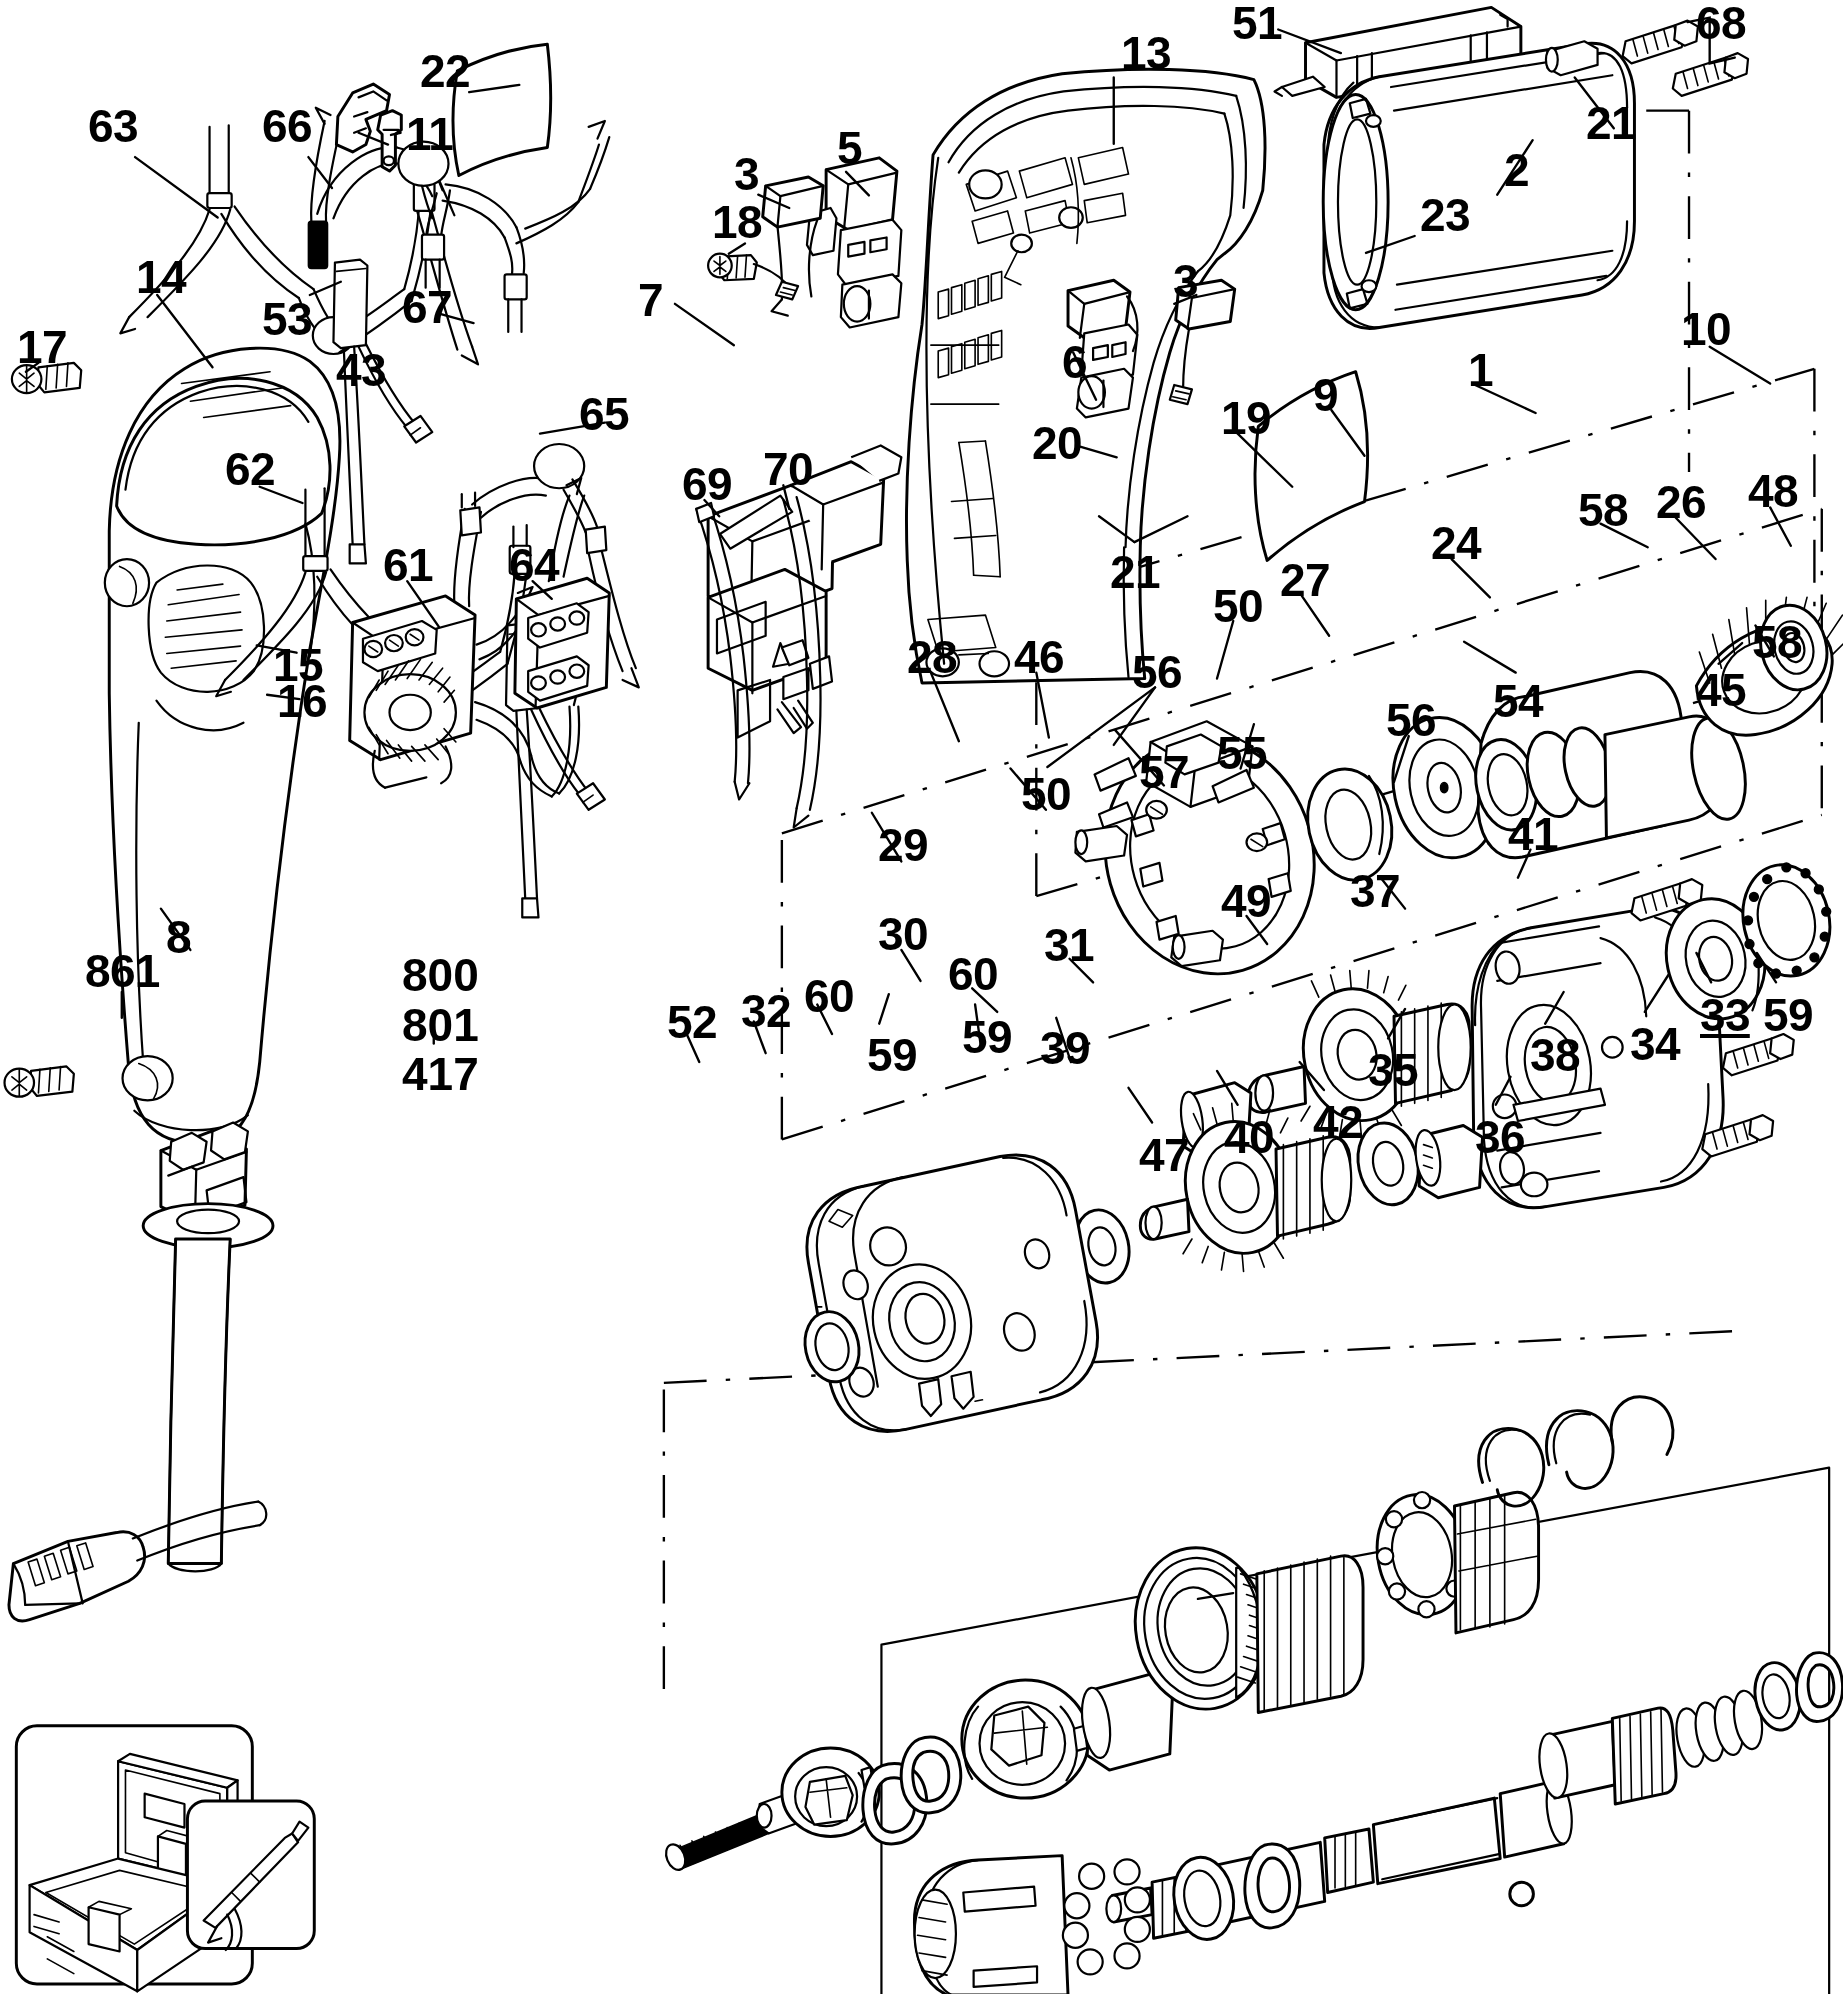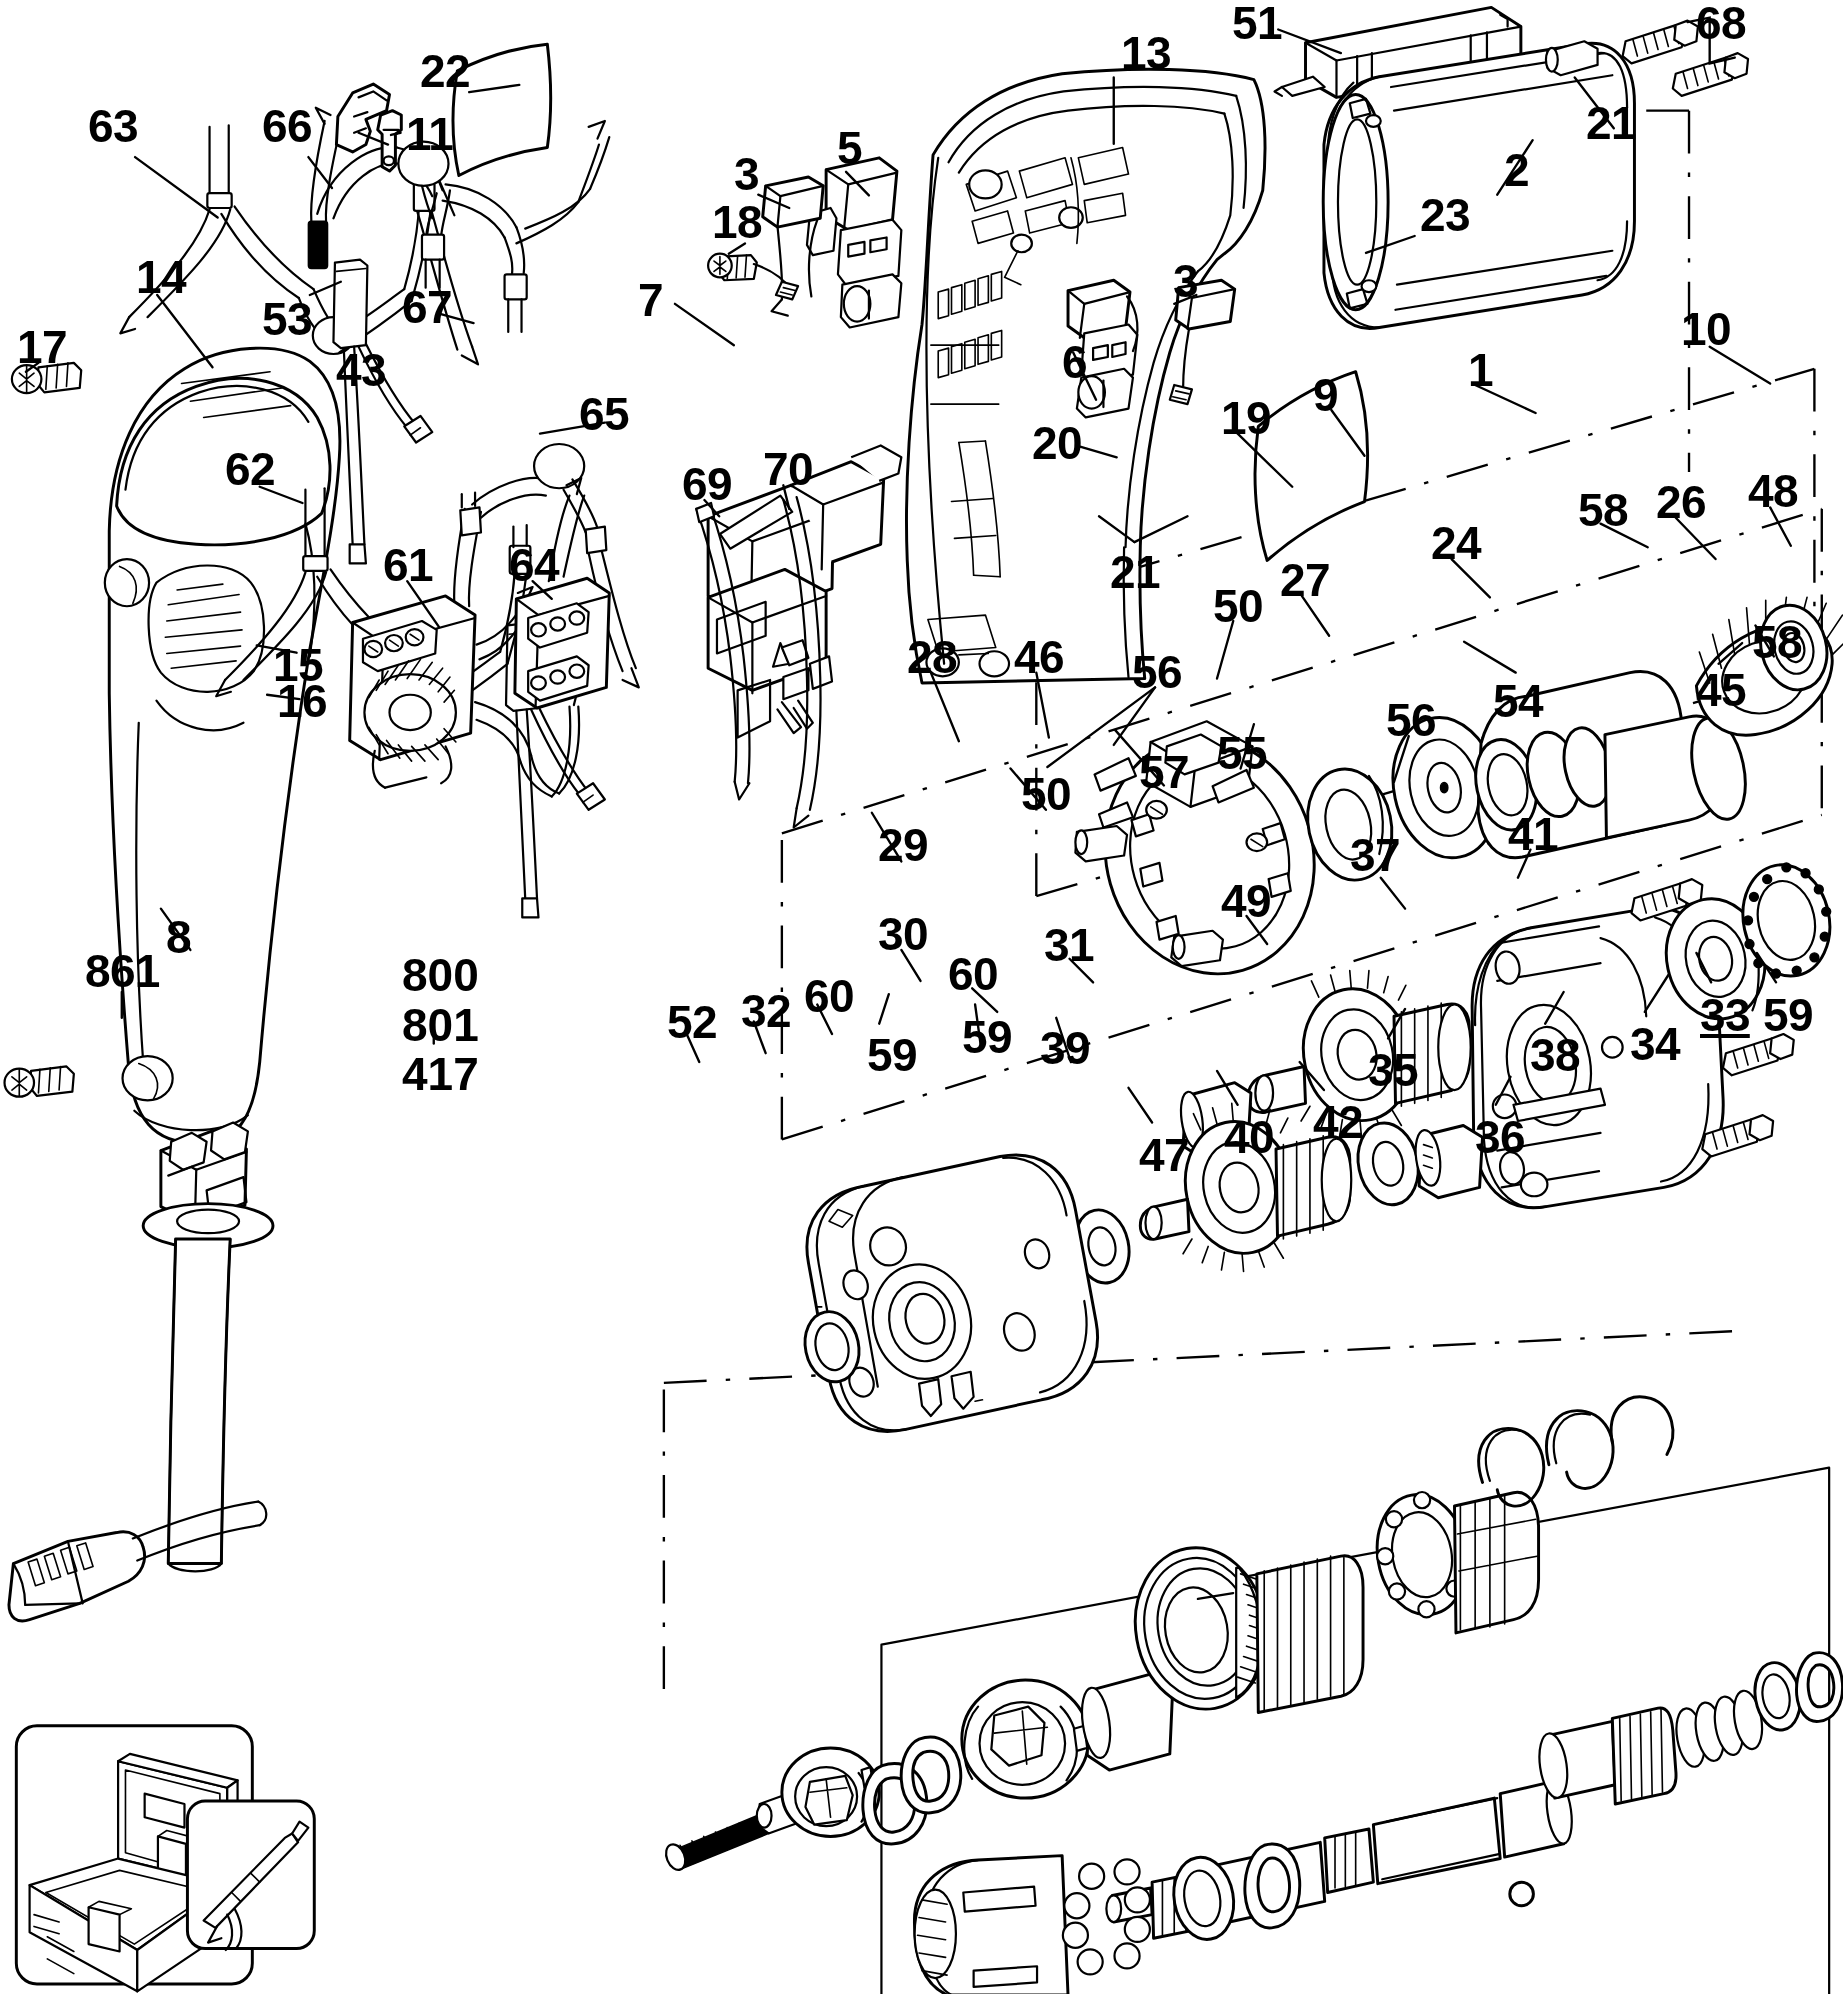--- a/index.html
+++ b/index.html
@@ -1200,21 +1200,21 @@
       <div class="callout" style="left: 682px; top: 461px;">69</div>
       <div class="callout" style="left: 763px; top: 446px;">70</div>
       <div class="callout" style="left: 383px; top: 542px;">61</div>
       <div class="callout" style="left: 509px; top: 542px;">64</div>
       <div class="callout" style="left: 273px; top: 642px;">15</div>
       <div class="callout" style="left: 277px; top: 678px;">16</div>
       <div class="callout" style="left: 166px; top: 914px;">8</div>
       <div class="callout" style="left: 85px; top: 948px;">861</div>
       <div class="callout" style="left: 878px; top: 911px;">30</div>
       <div class="callout" style="left: 1508px; top: 811px;">41</div>
-      <div class="callout" style="left: 1350px; top: 832px; text-align: center;">37</div>
+      <div class="callout" style="left: 1350px; top: 868px; text-align: center;">37</div>
       <div class="callout" style="left: 1221px; top: 878px;">49</div>
       <div class="callout" style="left: 1044px; top: 922px;">31</div>
       <div class="callout" style="left: 948px; top: 951px;">60</div>
       <div class="callout" style="left: 1700px; top: 992px; text-decoration: underline;">33</div>
       <div class="callout" style="left: 1763px; top: 992px;">59</div>
       <div class="callout" style="left: 1630px; top: 1021px;">34</div>
       <div class="callout" style="left: 1530px; top: 1032px;">38</div>
       <div class="callout" style="left: 1368px; top: 1047px;">35</div>
       <div class="callout" style="left: 1475px; top: 1114px;">36</div>
       <div class="callout" style="left: 962px; top: 1014px;">59</div>

